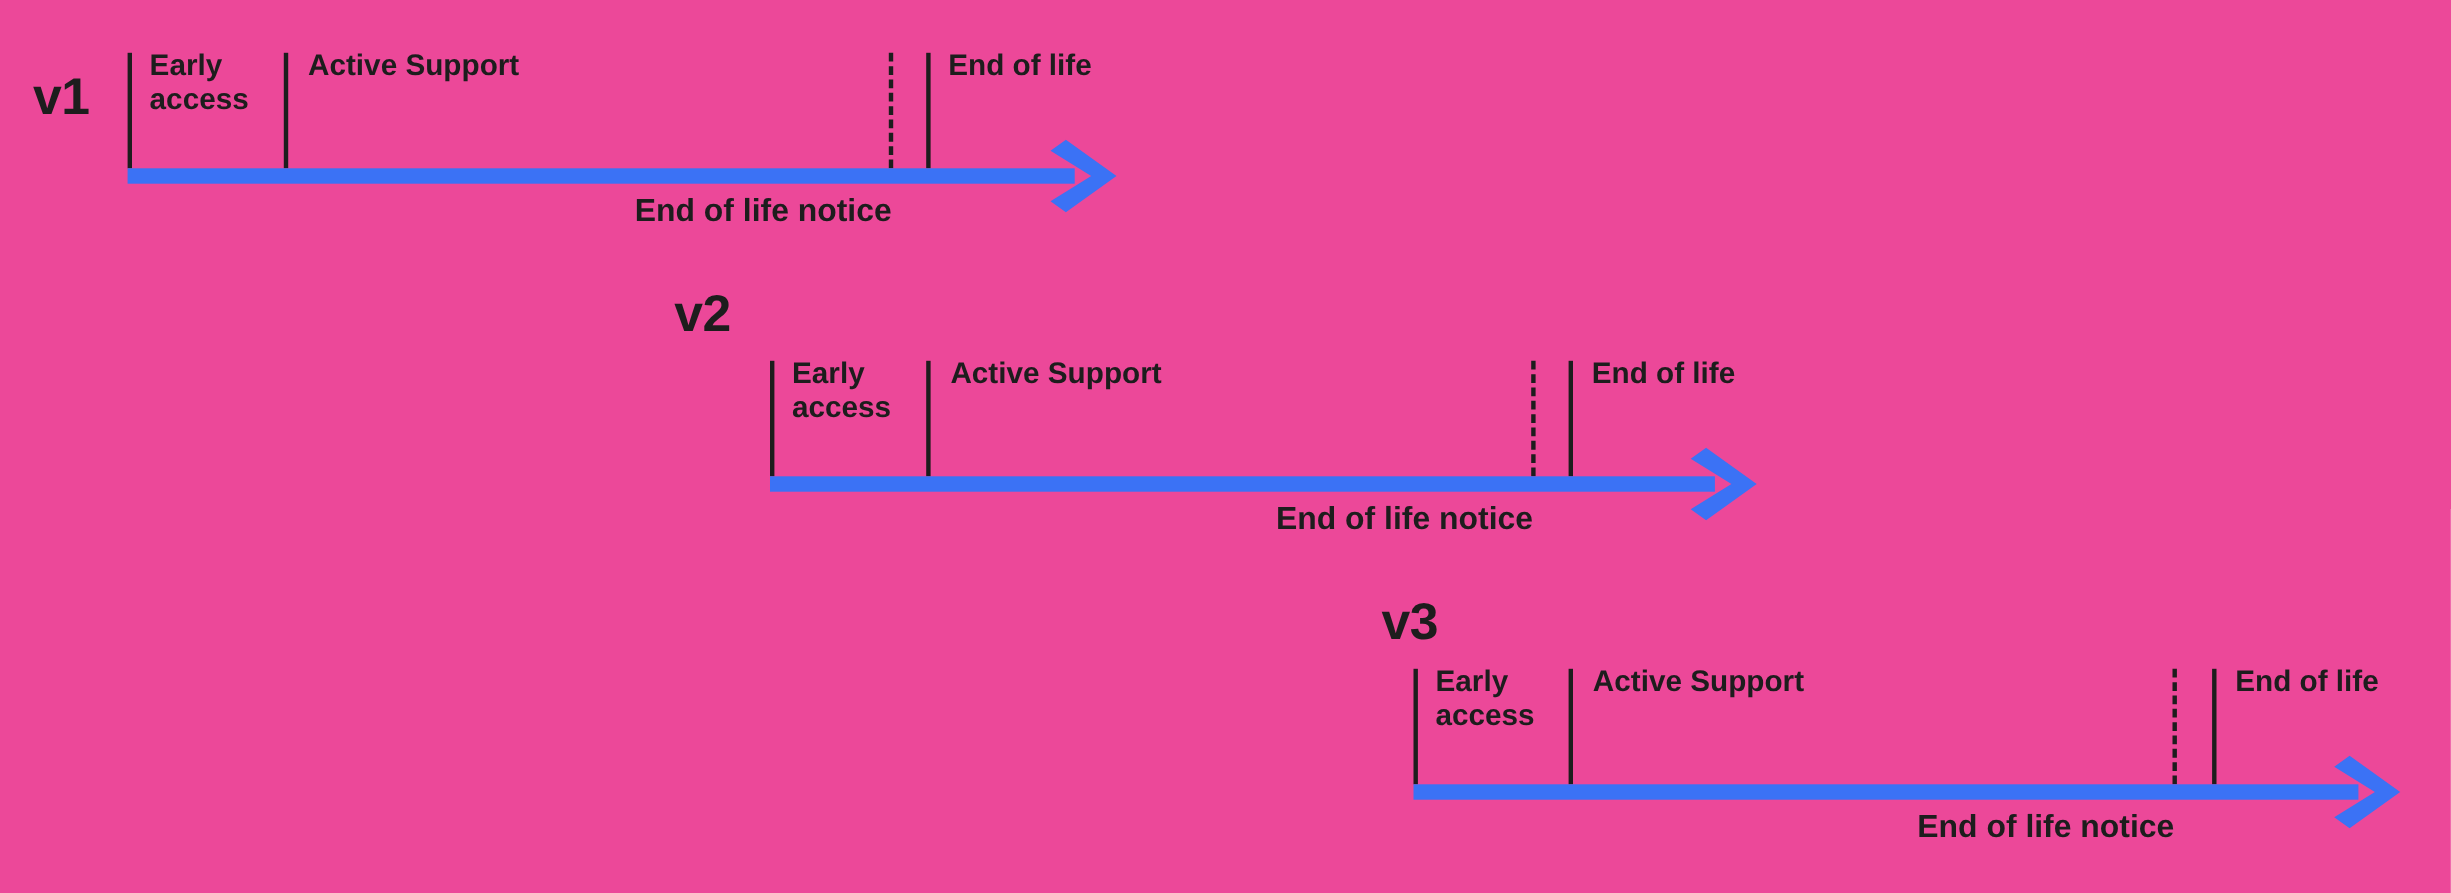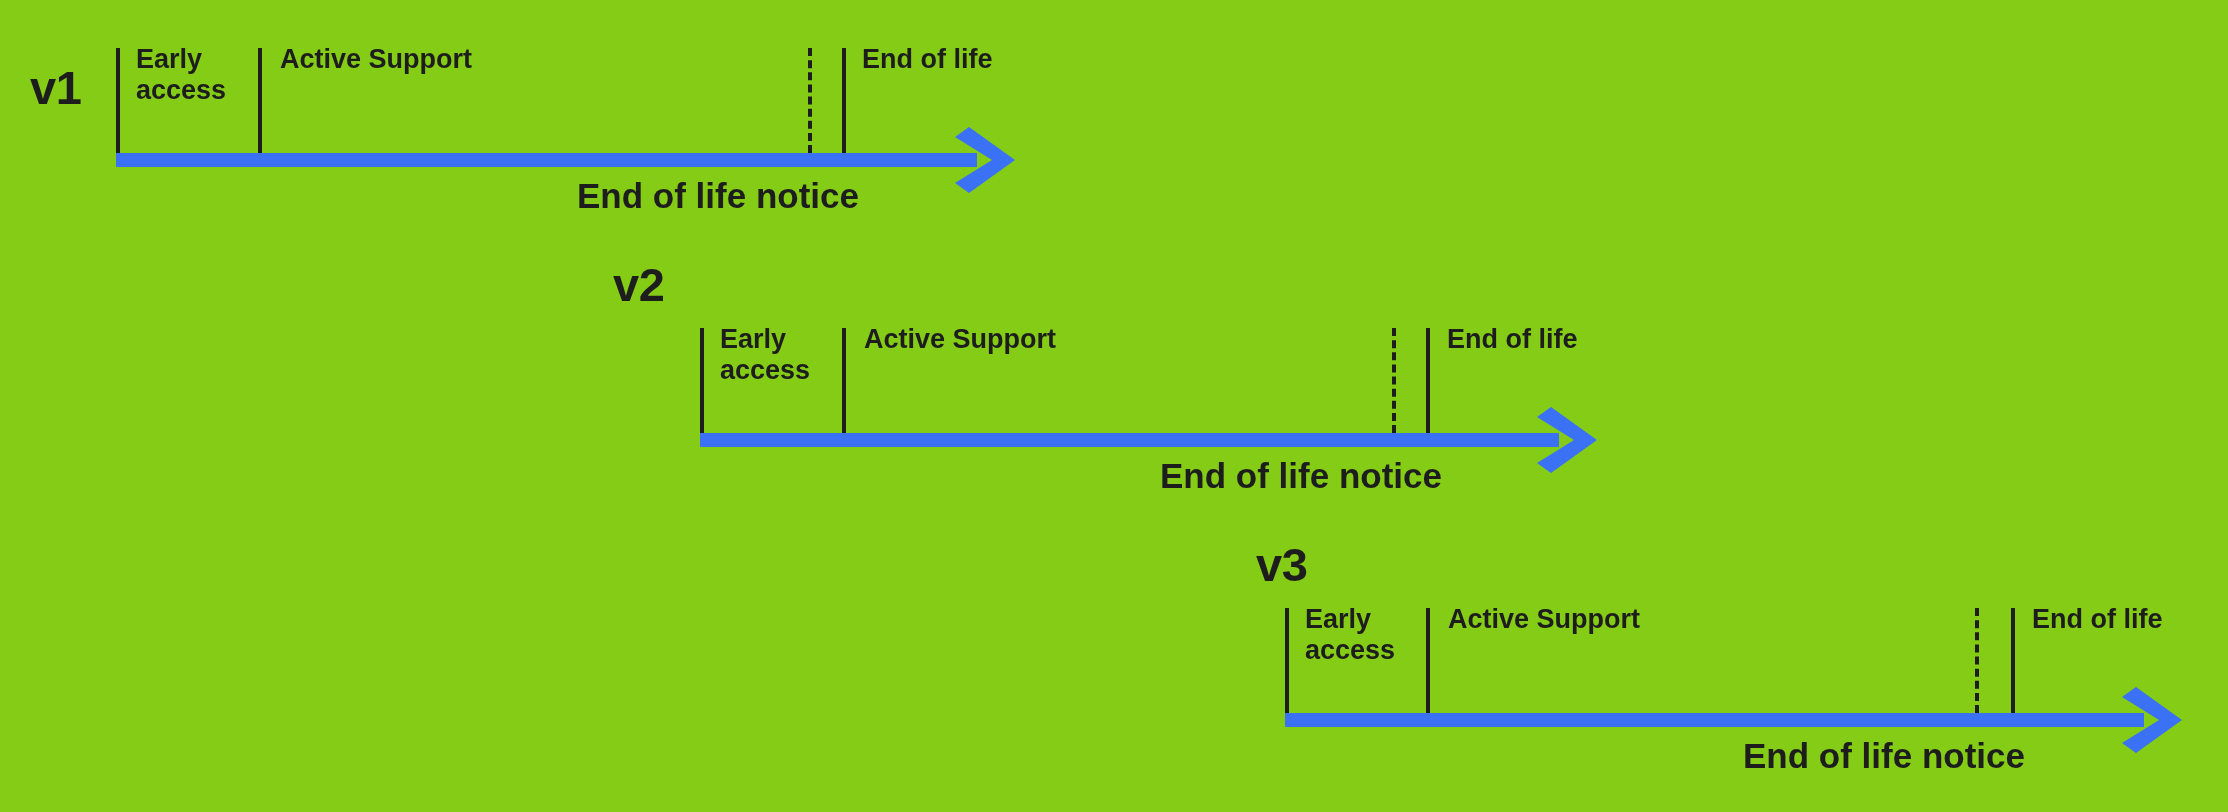--- a/index.html
+++ b/index.html
@@ -11,21 +11,21 @@
     width: 2228px;
     height: 812px;
     font-family: "Liberation Sans", sans-serif;
     color: #1d1d1d;
     overflow: hidden;
   }
   #canvas {
     position: relative;
     width: 2228px;
     height: 812px;
-    background: #84cc16;
+    background: #ec4899;
   }
   .timeline-row {
     position: absolute;
     left: 0;
     top: 0;
     width: 2228px;
     height: 812px;
   }
   .version-label {
     position: absolute;
@@ -49,21 +49,21 @@
   .phase-label {
     position: absolute;
     font-size: 27px;
     font-weight: bold;
     line-height: 31px;
     color: #1d1d1d;
     white-space: pre-line;
   }
   .notice-label {
     position: absolute;
-    font-size: 35px;
+    font-size: 29px;
     font-weight: bold;
     line-height: 1;
     color: #1d1d1d;
     white-space: nowrap;
   }
   .arrow-svg {
     position: absolute;
     overflow: visible;
   }
 </style>

